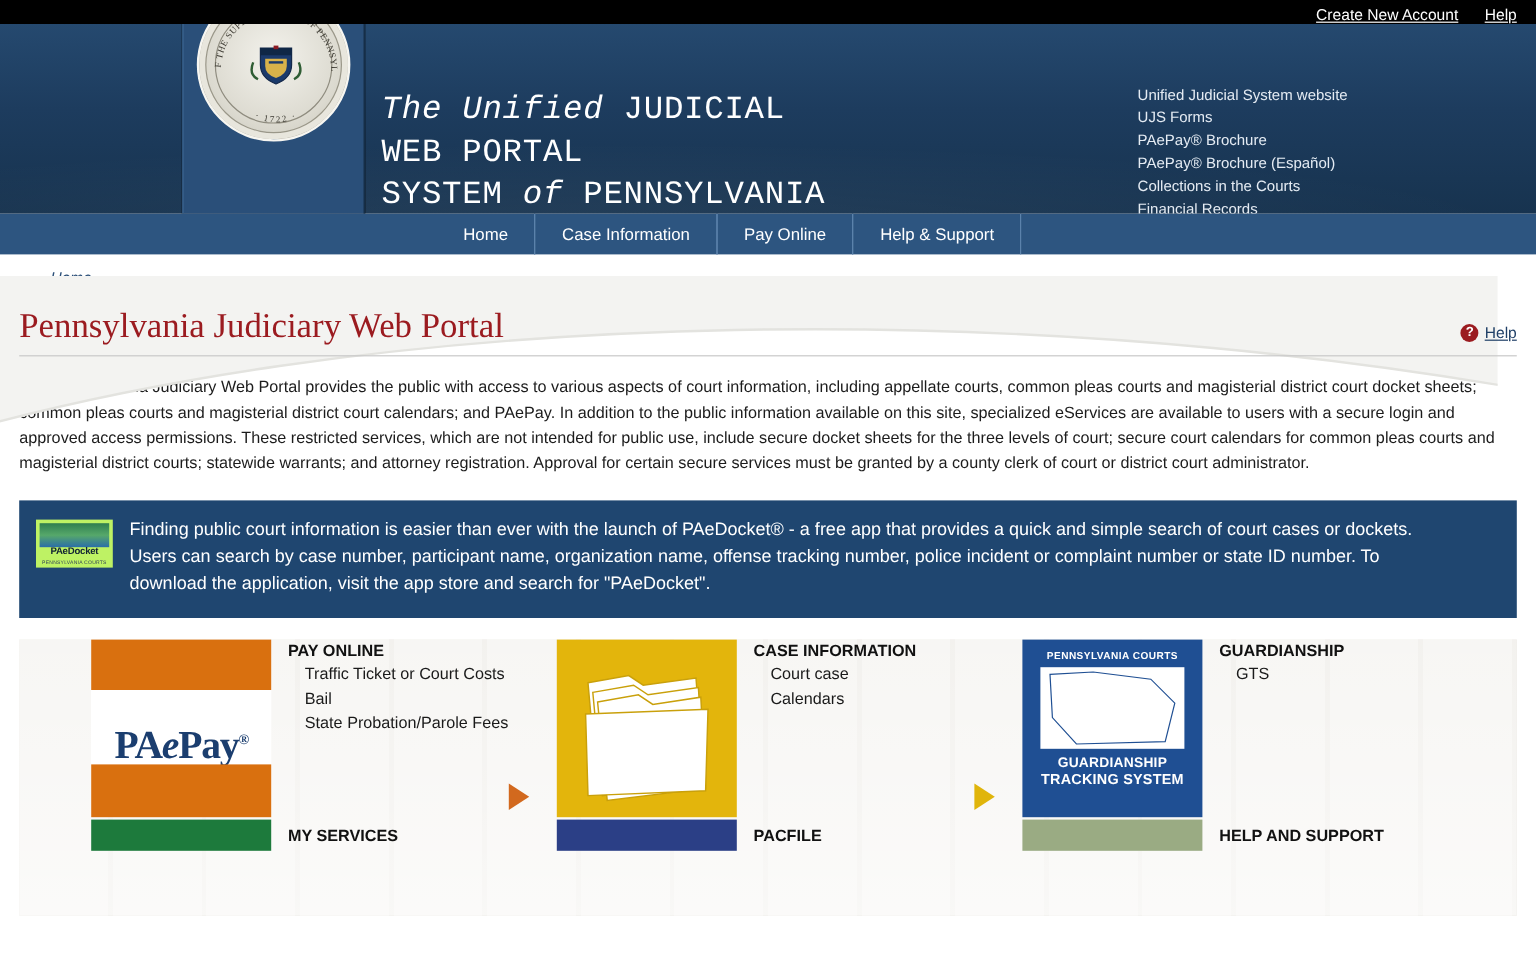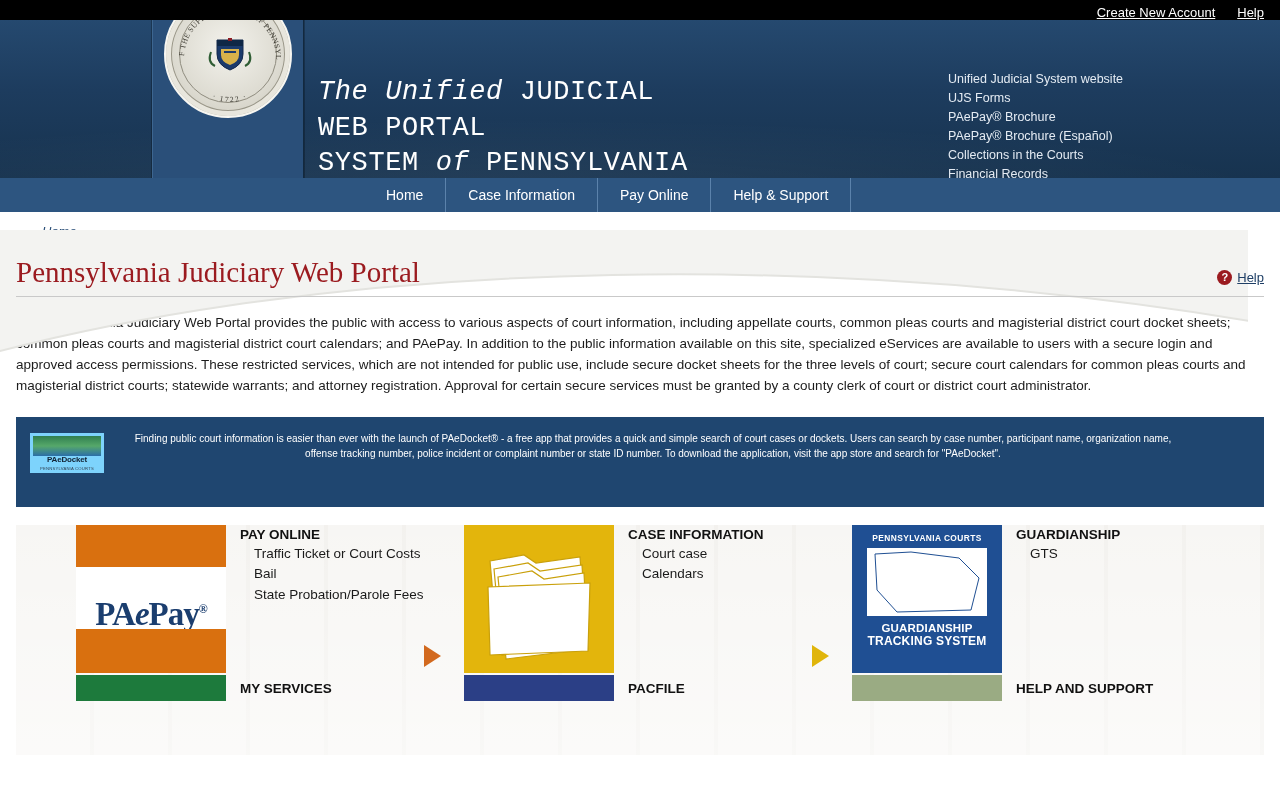--- a/index.html
+++ b/index.html
@@ -196,44 +196,43 @@
     margin-top: 20px;
     background: #1f4670;
     color: #ffffff;
     display: flex;
     align-items: flex-start;
     gap: 14px;
     padding: 14px 16px 16px 14px;
     min-height: 90px;
   }
   .notice-logo {
-    width: 74px; height: 40px;
-    background: #7dd3fc;
+    width: 64px; height: 40px;
+    background: #bef264;
     flex: 0 0 auto;
     margin-top: 2px;
     position: relative;
     overflow: hidden;
   }
   .notice-logo .lake {
     position: absolute; left: 3px; top: 3px; right: 3px; height: 20px;
     background: linear-gradient(180deg,#2f7f4f 0%, #56a86a 50%, #2b6ea8 100%);
   }
   .notice-logo .t1 {
     position: absolute; left: 0; right: 0; bottom: 9px;
     text-align: center; font-size: 8px; font-weight: bold; color: #123; letter-spacing: -0.2px;
   }
   .notice-logo .t2 {
     position: absolute; left: 0; right: 0; bottom: 2px;
     text-align: center; font-size: 4.2px; color: #345; letter-spacing: 0.2px;
   }
   .notice-text {
-    font-size: 10px;
+    font-size: 15px;
     line-height: 1.52;
     max-width: 1070px;
-    text-align: center;
   }
 
   
   .tiles {
     position: relative;
     margin-top: 18px;
   }
   .tilebg {
     position: absolute; left: 0; top: 0; right: 0; bottom: -40px;
     background:

